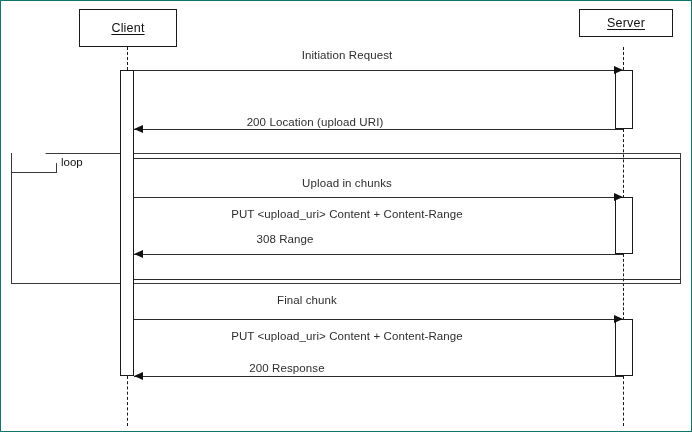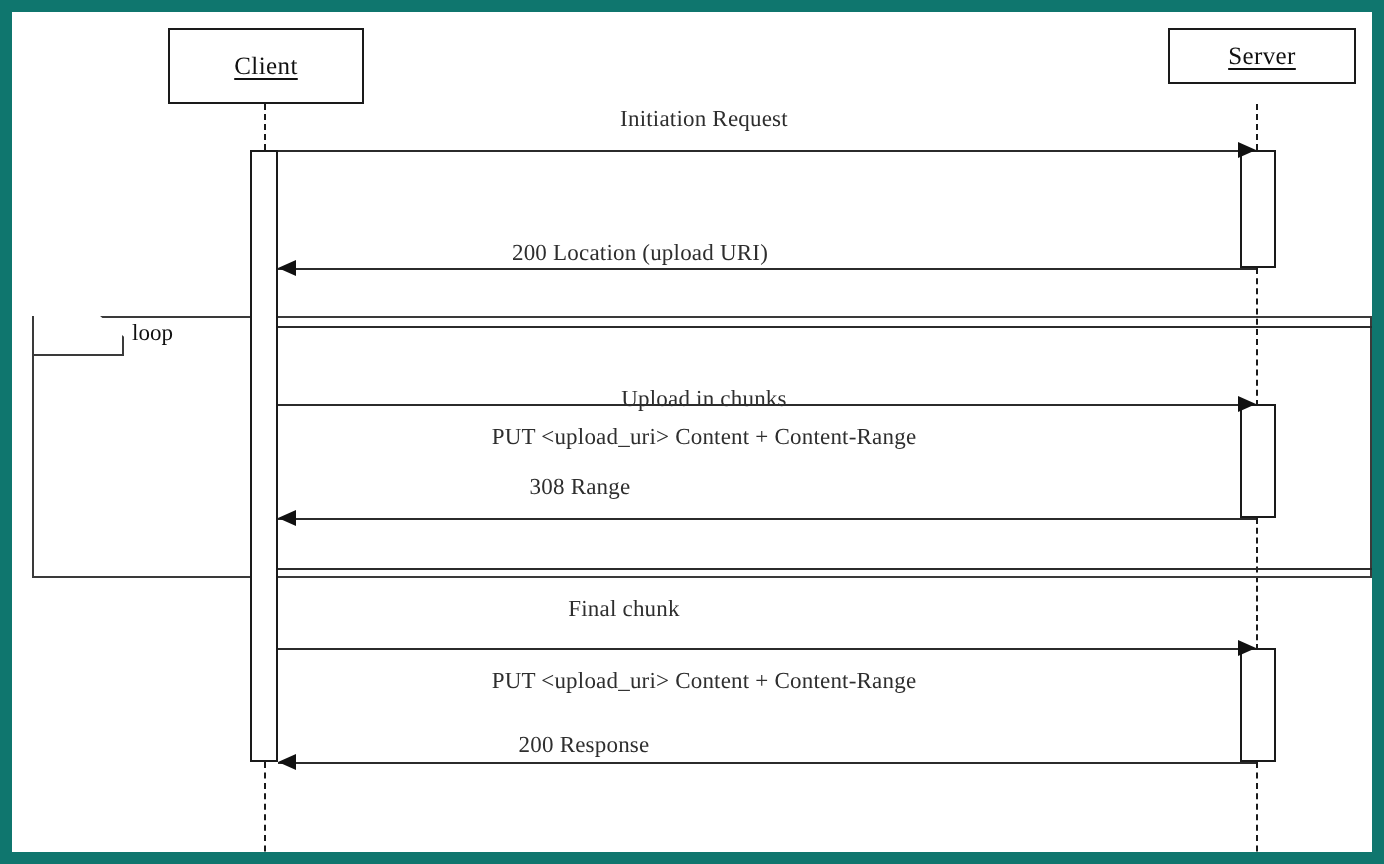--- a/index.html
+++ b/index.html
@@ -5,24 +5,24 @@
   html, body {
     margin: 0;
     padding: 0;
     background: #ffffff;
   }
   #canvas {
     position: relative;
     width: 692px;
     height: 432px;
     background: #ffffff;
-    border: 6px solid #0f766e;
+    border: 1px solid #0f766e;
     box-sizing: border-box;
     overflow: hidden;
-    font-family: Liberation Serif, serif;
+    font-family: Liberation Sans, sans-serif;
   }
   .lifeline-box {
     position: absolute;
     box-sizing: border-box;
     border: 1.5px solid #1a1a1a;
     background: #ffffff;
     display: flex;
     align-items: center;
     justify-content: center;
     z-index: 6;
@@ -146,21 +146,21 @@
   <span class="msg-label" style="left:0px; top:48px; width:692px;">Initiation Request</span>
 
   <div class="msg-line" style="left:126px; top:69px; width:492px;"></div>
   <div class="arrow-head right" style="left:613px; top:64.5px;"></div>
 
   <div class="msg-line" style="left:133px; top:128px; width:489px;"></div>
   <div class="arrow-head left" style="left:133px; top:123.5px;"></div>
   <span class="msg-label" style="left:0px; top:115px; width:628px;">200 Location (upload URI)</span>
 
   <div class="msg-line" style="left:133px; top:157px; width:547px;"></div>
-  <span class="msg-label" style="left:0px; top:188px; width:692px;">Upload in chunks</span>
+  <span class="msg-label" style="left:0px; top:176px; width:692px;">Upload in chunks</span>
 
   <div class="msg-line" style="left:126px; top:196px; width:492px;"></div>
   <div class="arrow-head right" style="left:613px; top:191.5px;"></div>
   <span class="msg-label" style="left:0px; top:207px; width:692px;">PUT &lt;upload_uri&gt; Content + Content-Range</span>
 
   <div class="msg-line" style="left:133px; top:253px; width:489px;"></div>
   <div class="arrow-head left" style="left:133px; top:248.5px;"></div>
   <span class="msg-label" style="left:0px; top:232px; width:568px;">308 Range</span>
 
   <div class="msg-line" style="left:133px; top:278px; width:547px;"></div>

